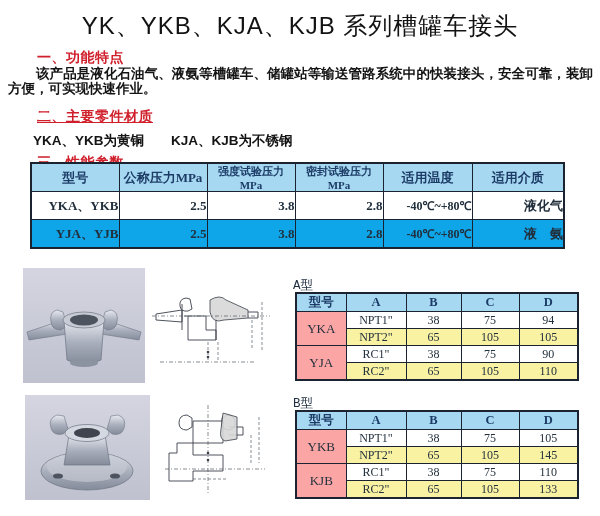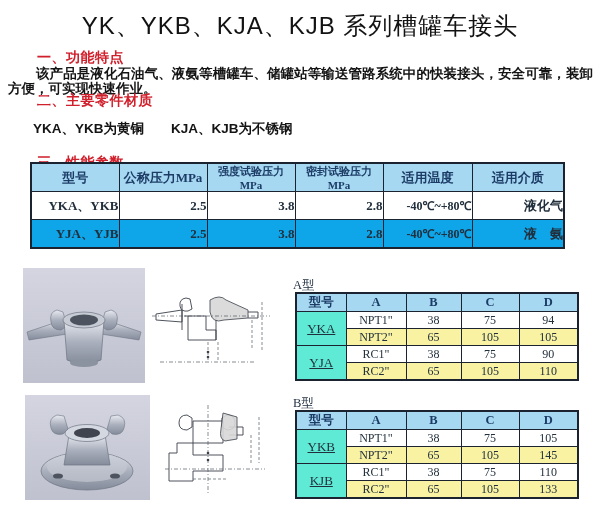--- a/index.html
+++ b/index.html
@@ -2,45 +2,45 @@
 <html><head>
 <meta charset="utf-8">
 <style>
   html,body{margin:0;padding:0;background:#fff;}
   .page{position:relative;width:600px;height:516px;background:#ffffff;overflow:hidden;
         font-family:"Liberation Sans",sans-serif;color:#111;}
   .title{position:absolute;left:0;top:10px;width:600px;text-align:center;
          font-size:24px;font-weight:normal;letter-spacing:1px;color:#121212;}
   .red-head{position:absolute;color:#d0202c;font-weight:bold;font-size:14px;letter-spacing:.5px;}
   .h1{left:37px;top:49px;}
-  .h2{left:37px;top:92px;}
+  .h2{left:37px;top:108px;text-decoration:underline;}
   .h3{left:37px;top:154px;}
   .h4{left:37px;top:245px;}
   .para{position:absolute;left:8px;top:66px;width:585px;font-size:13.5px;line-height:15px;
         font-weight:600;color:#141414;text-indent:28px;text-align:justify;}
-  .materials{position:absolute;left:33px;top:120px;font-size:13.5px;font-weight:600;color:#141414;}
+  .materials{position:absolute;left:33px;top:132px;font-size:13.5px;font-weight:600;color:#141414;}
 
   table{border-collapse:collapse;table-layout:fixed;background:#fff;}
   table,td,th{border:1.5px solid #1b2330;}
   .perf{position:absolute;left:30px;top:162px;width:533px;border:2.5px solid #1b2330;
         font-family:"Liberation Serif",serif;color:#22303d;}
   .perf th{background:#a7d8f2;color:#1c3c66;font-size:13px;font-weight:bold;height:24px;padding:0;}
   .perf th.small{font-size:11px;}
   .perf td{height:27px;text-align:right;font-size:13px;padding:0;font-weight:bold;}
   .perf tr.yellow td{background:#0ea5e9;}
   .perf td.temp{font-size:12px;}
 
-  .dimlabel{position:absolute;font-family:Liberation Serif, serif;font-size:12.5px;color:#1e2d3f;}
+  .dimlabel{position:absolute;font-family:Liberation Mono, monospace;font-size:12.5px;color:#1e2d3f;}
   .la{left:293px;top:277px;} .lb{left:293px;top:395px;}
   .dim{position:absolute;left:295px;width:282px;border:2.5px solid #1b2330;
        font-family:"Liberation Serif",serif;color:#22303d;}
   .ta{top:292px;} .tb{top:410px;}
   .dim th{background:#a7d8f2;color:#1c3c66;font-size:12.5px;font-weight:bold;height:17px;padding:0;}
   .dim td{height:16px;text-align:center;font-size:12px;padding:0;background:#fff;}
-  .dim td.model{font-size:13px;background:#5eead4;text-decoration:underline;}
+  .dim td.model{font-size:13px;background:#fca5a5;}
   .dim tr.yellow td.d{background:#f8f2a2;}
 
   .fig{position:absolute;}
   .p1{left:23px;top:268px;} .p2{left:25px;top:395px;}
   .d1{left:152px;top:290px;} .d2{left:163px;top:403px;}
 </style>
 </head>
 <body>
 
 <div class="page">

